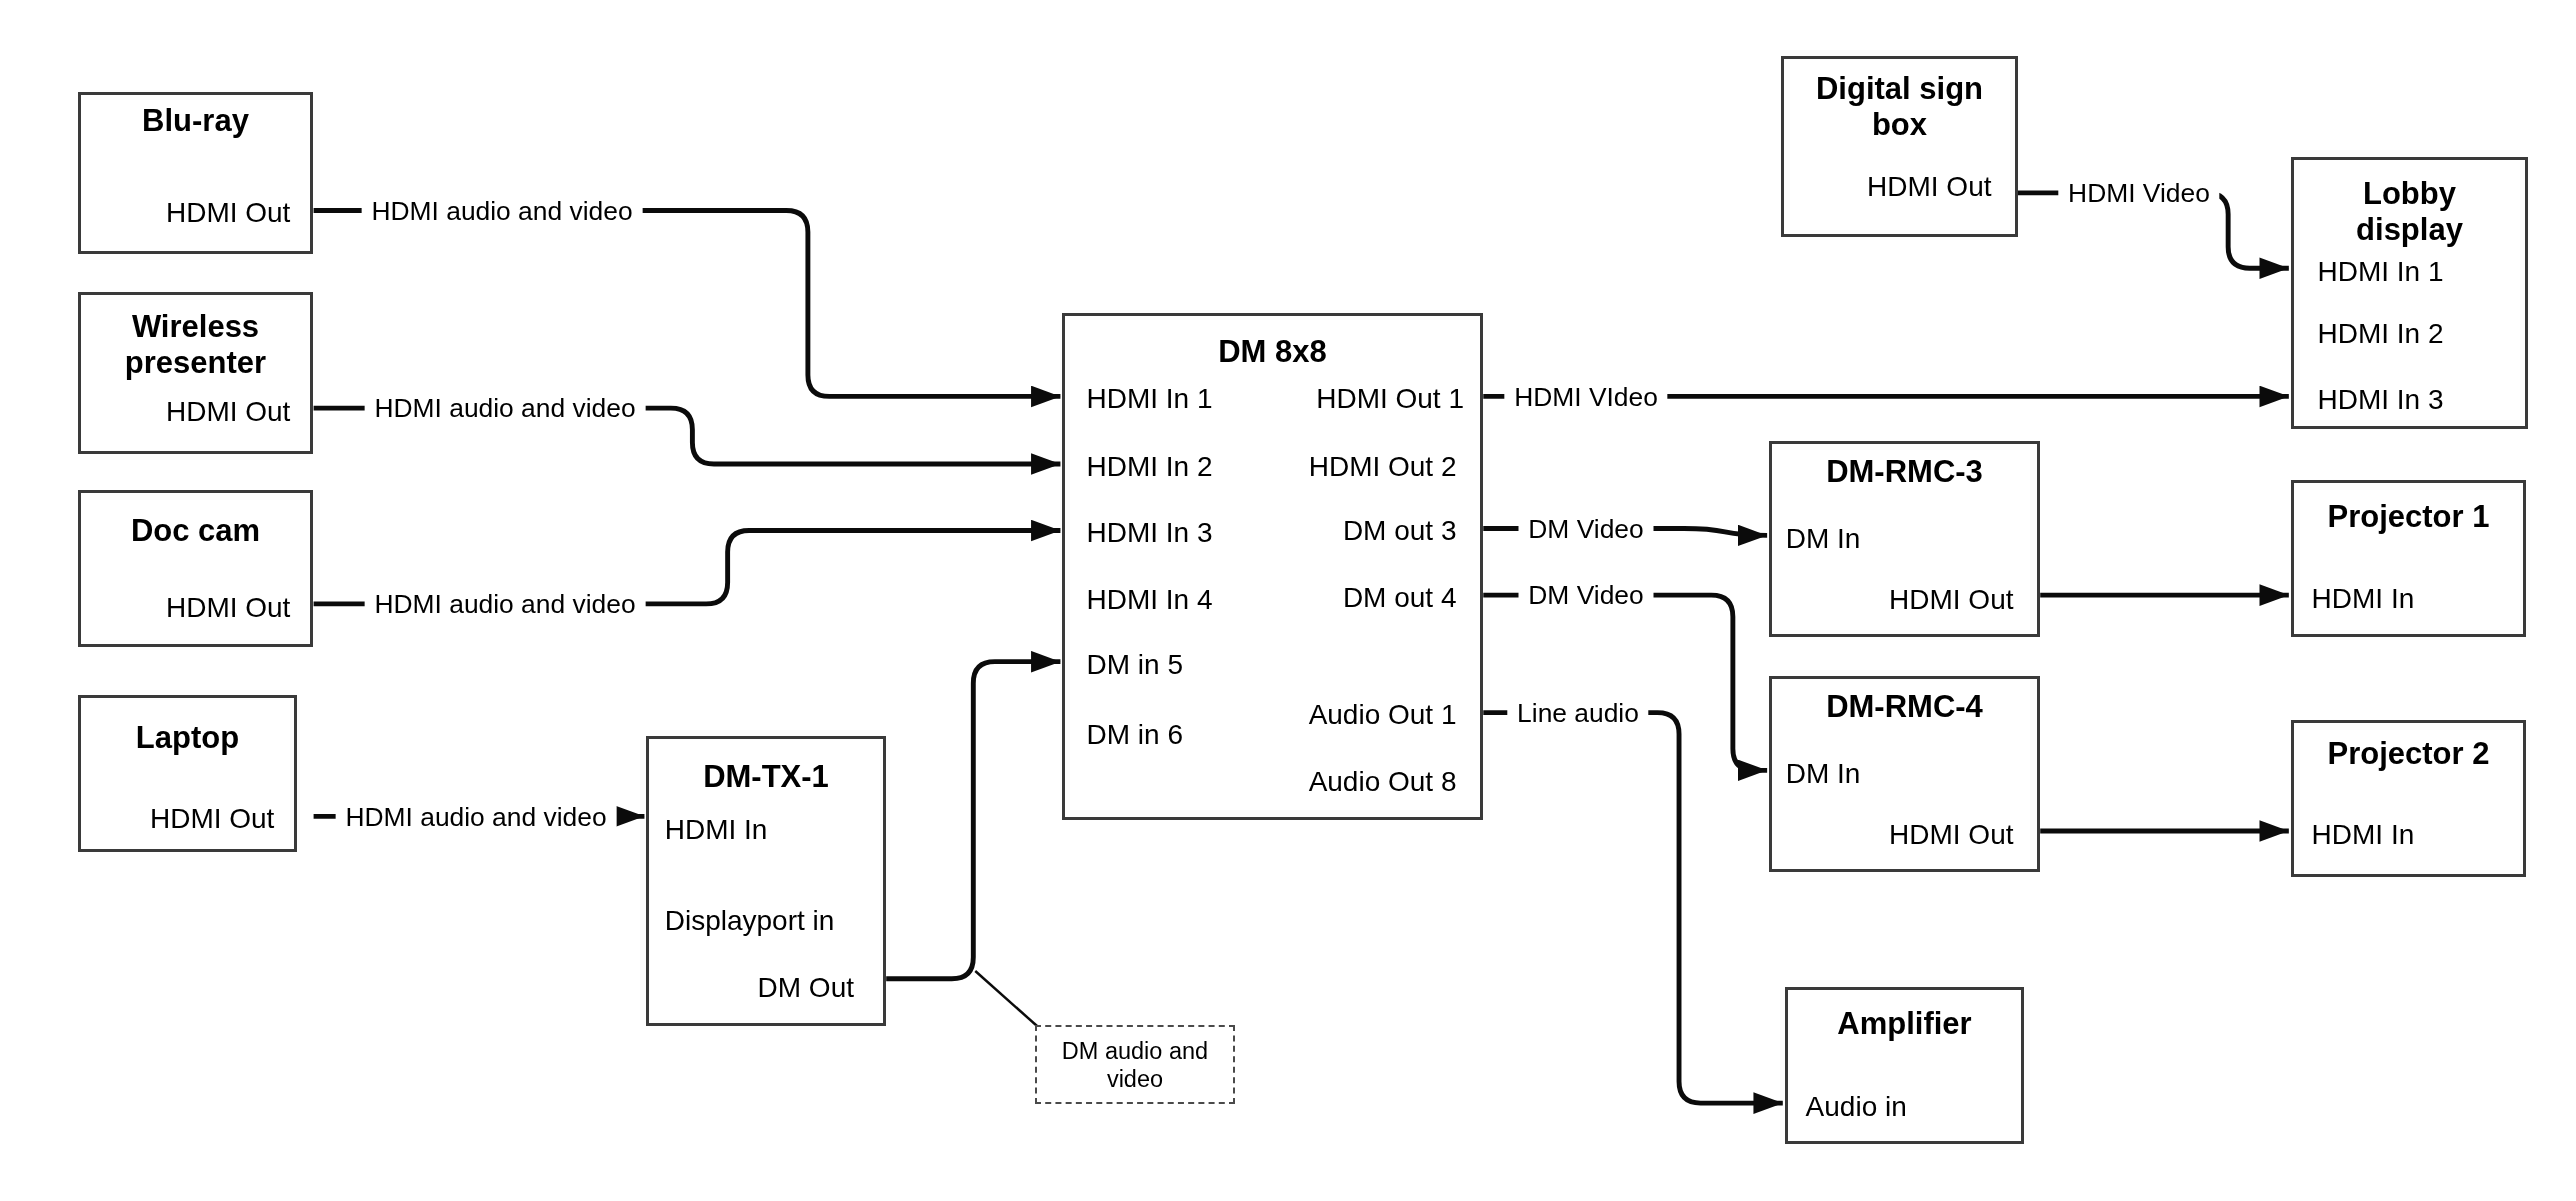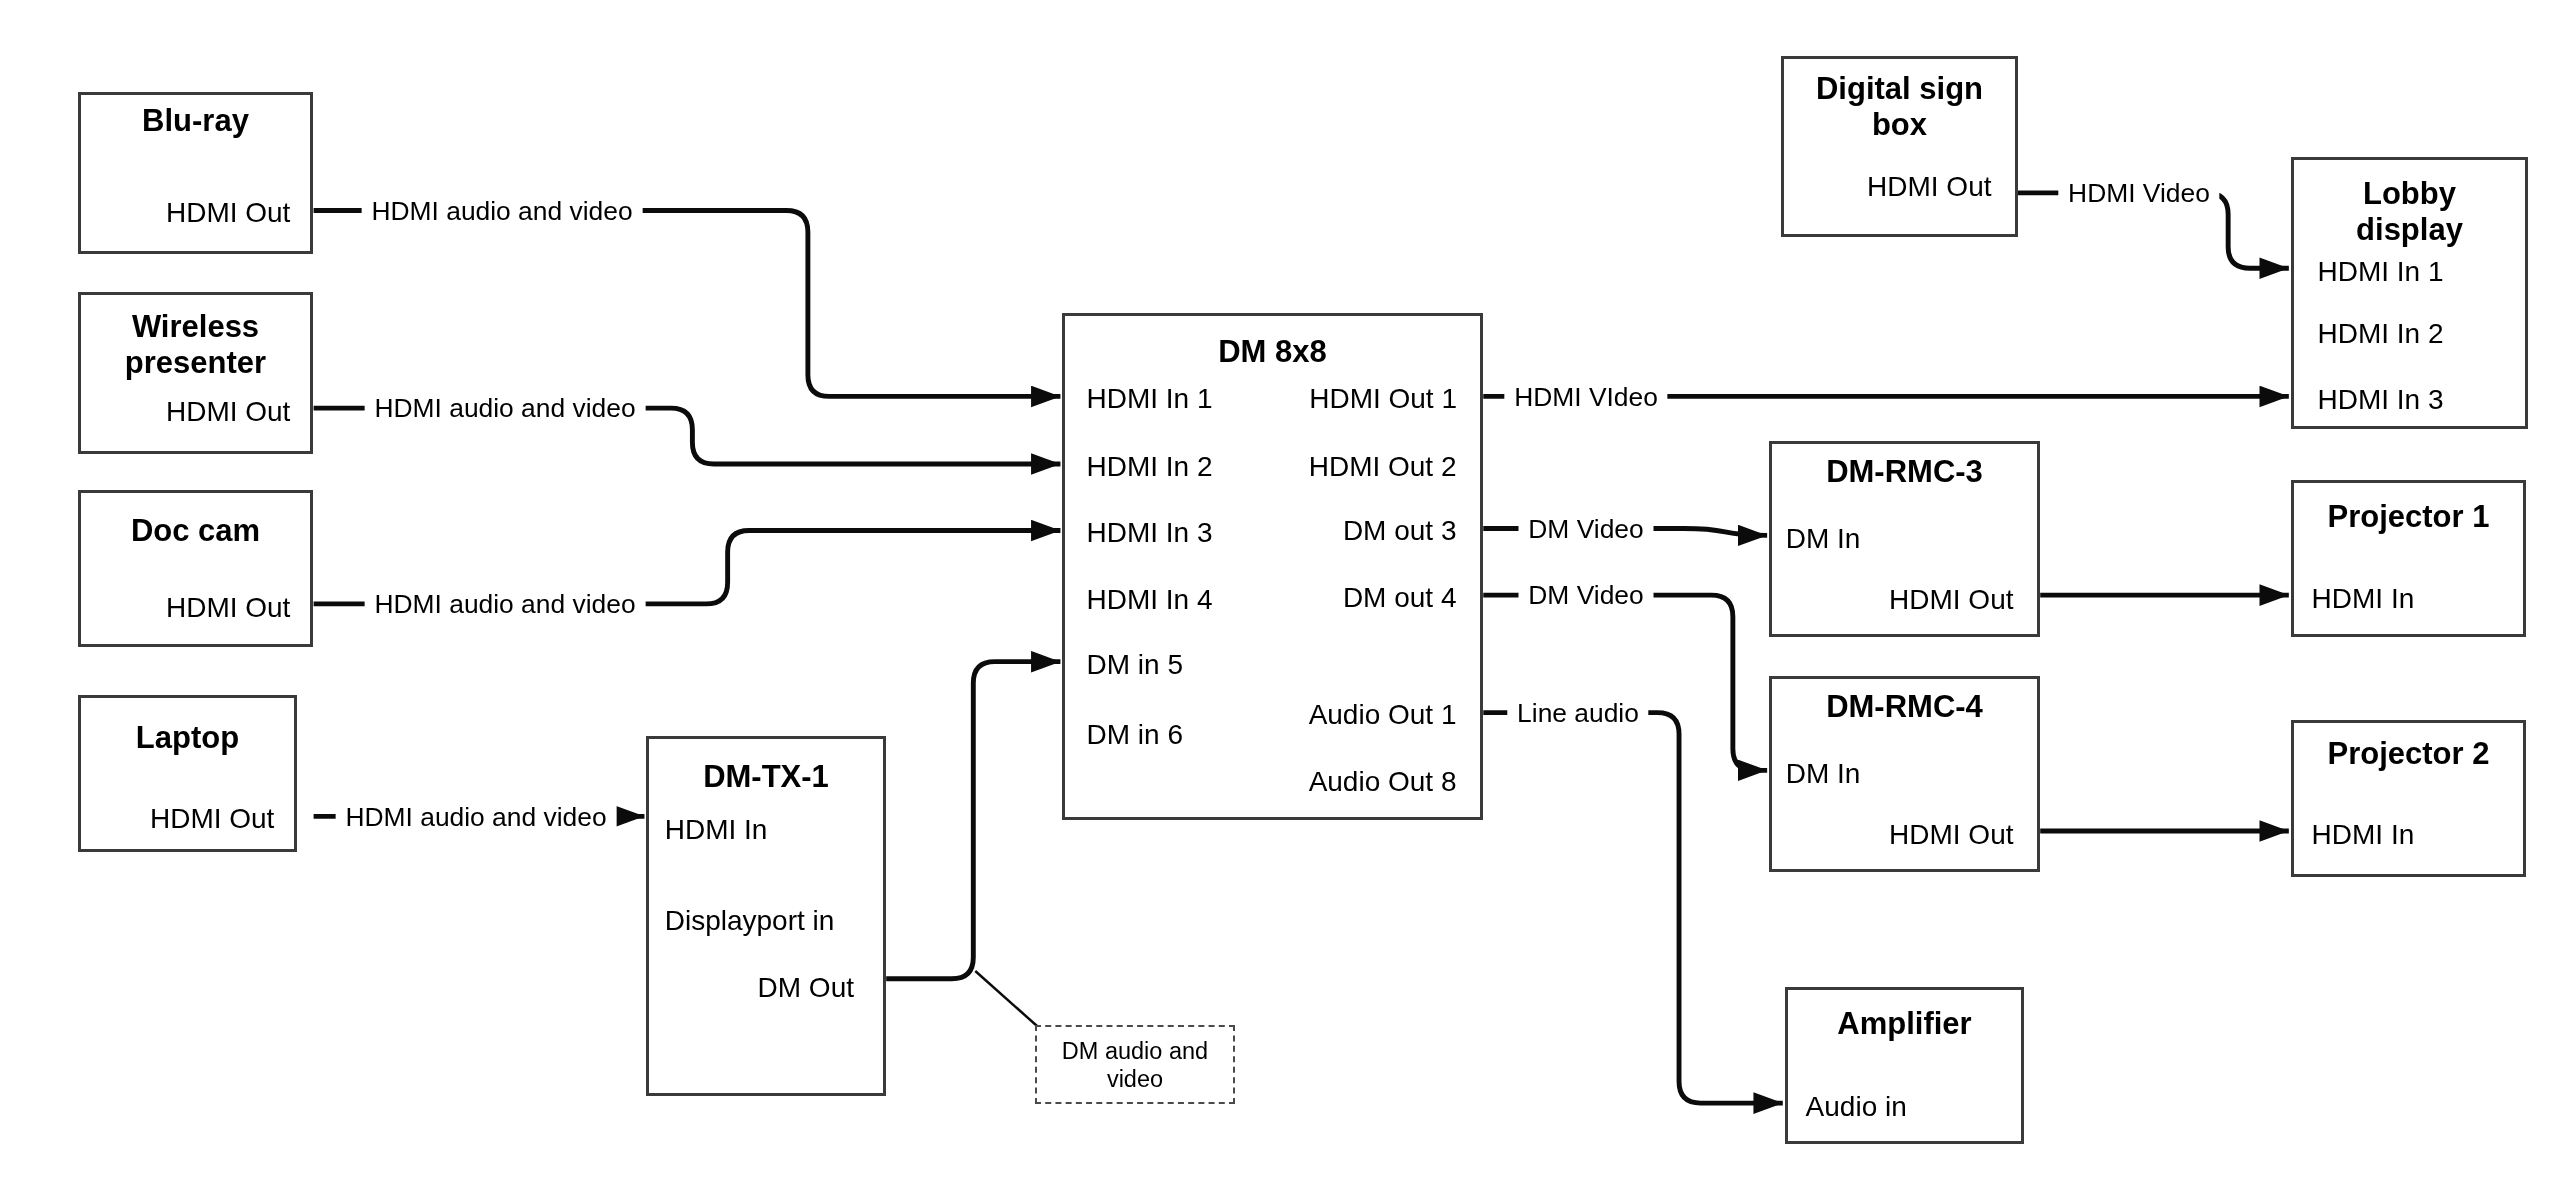--- a/index.html
+++ b/index.html
@@ -101,36 +101,36 @@
   <div class="node" style="left:78px;top:490px;width:235px;height:157px">
     <div class="title" style="top:19.6px">Doc cam</div>
     <div class="port right" style="right:19.6px;top:115px">HDMI Out</div>
   </div>
 
   <div class="node" style="left:78px;top:695px;width:219px;height:157px">
     <div class="title" style="top:21.5px">Laptop</div>
     <div class="port right" style="right:19.6px;top:121px">HDMI Out</div>
   </div>
 
-  <div class="node" style="left:646px;top:736px;width:240px;height:360px">
+  <div class="node" style="left:646px;top:736px;width:240px;height:290px">
     <div class="title" style="top:19.6px">DM-TX-1</div>
     <div class="port left" style="left:15.7px;top:91px">HDMI In</div>
     <div class="port left" style="left:15.7px;top:182px">Displayport in</div>
     <div class="port right" style="right:29px;top:249px">DM Out</div>
   </div>
 
   <div class="node" style="left:1062px;top:313px;width:421px;height:507px">
     <div class="title" style="top:17.6px">DM 8x8</div>
     <div class="port left" style="left:21.5px;top:83px">HDMI In 1</div>
     <div class="port left" style="left:21.5px;top:151px">HDMI In 2</div>
     <div class="port left" style="left:21.5px;top:217px">HDMI In 3</div>
     <div class="port left" style="left:21.5px;top:284px">HDMI In 4</div>
     <div class="port left" style="left:21.5px;top:349px">DM in 5</div>
     <div class="port left" style="left:21.5px;top:419px">DM in 6</div>
-    <div class="port right" style="right:23px;top:83px">HDMI Out 1</div>
+    <div class="port right" style="right:16px;top:83px">HDMI Out 1</div>
     <div class="port right" style="right:23.5px;top:151px">HDMI Out 2</div>
     <div class="port right" style="right:23.5px;top:215px">DM out 3</div>
     <div class="port right" style="right:23.5px;top:282px">DM out 4</div>
     <div class="port right" style="right:23.5px;top:399px">Audio Out 1</div>
     <div class="port right" style="right:23.5px;top:466px">Audio Out 8</div>
   </div>
 
   <div class="node" style="left:1781px;top:56px;width:237px;height:181px">
     <div class="title" style="top:11.7px">Digital sign
 box</div>

